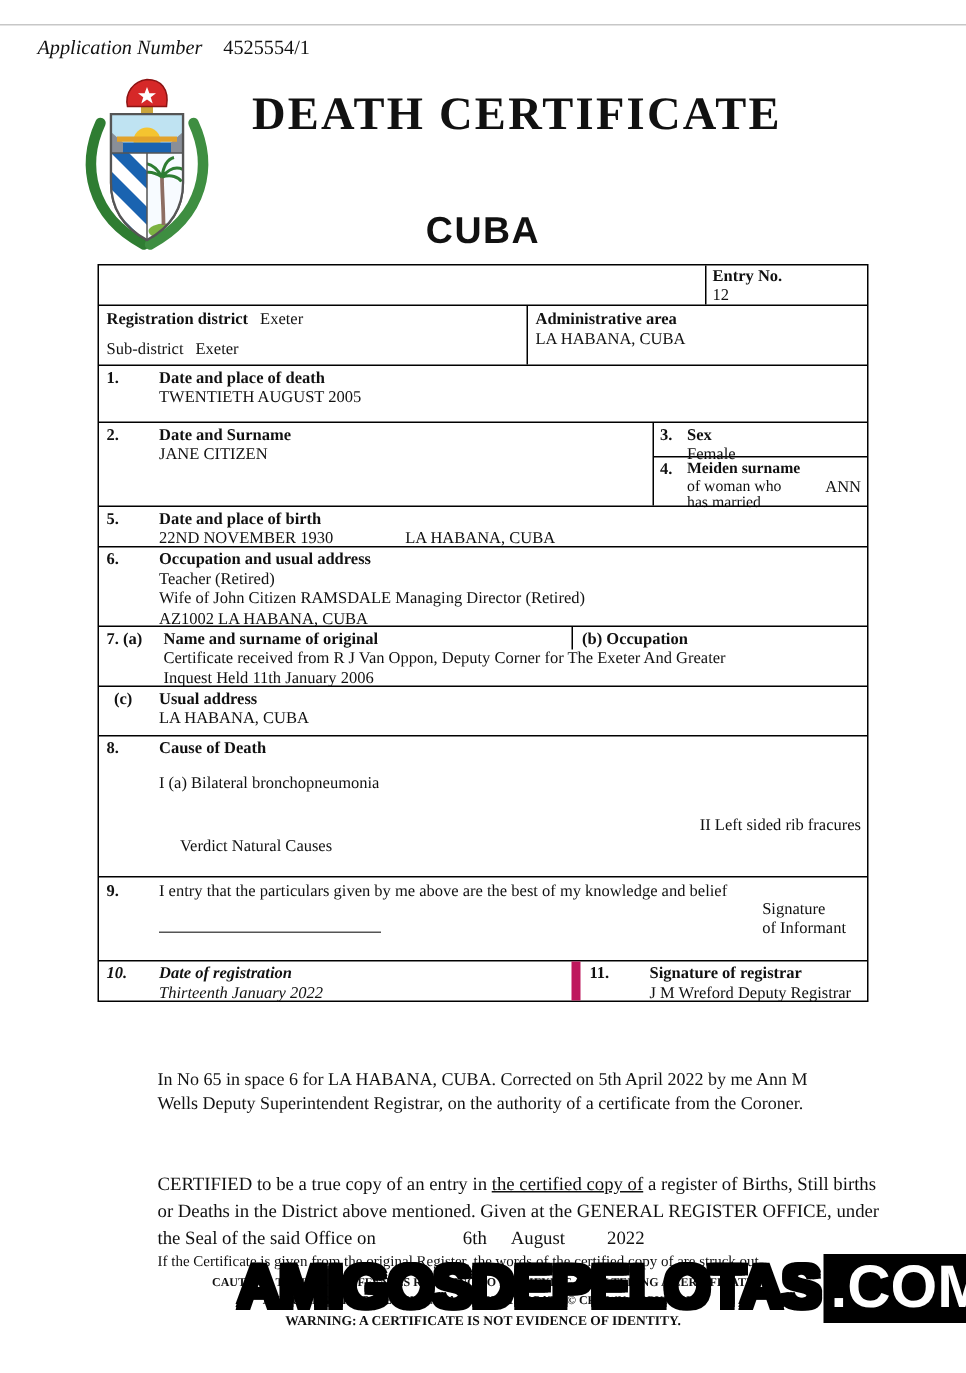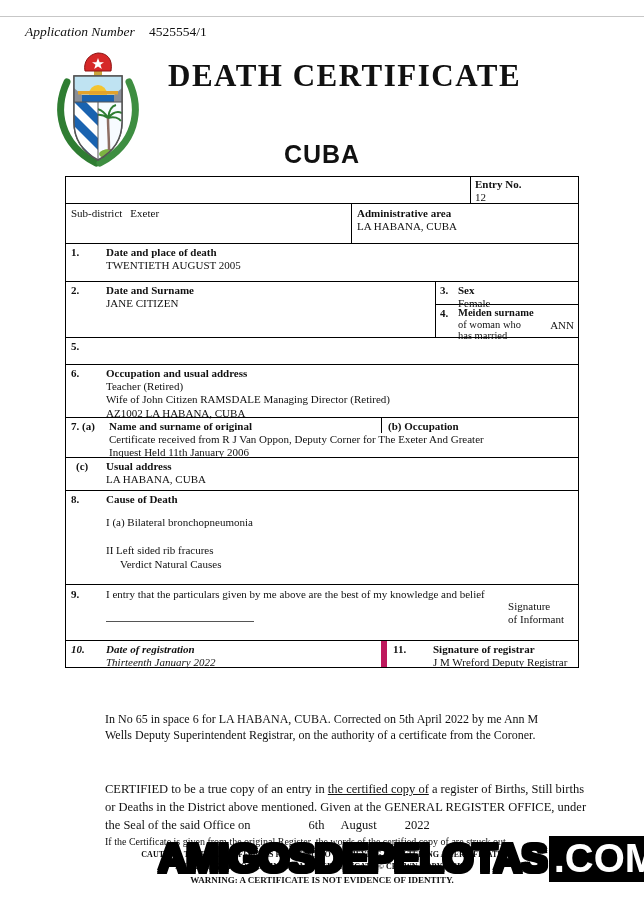--- a/index.html
+++ b/index.html
@@ -52,21 +52,21 @@
 
   .row6 { height:53px; }
 
   .row7 { height:40px; }
   .b-occ { position:absolute; left:315px; top:0; height:15px; border-left:1px solid #000; padding:2px 0 0 6px; font-weight:bold; }
 
   .rowc { height:33px; }
 
   .row8 { height:94px; }
   .row8 .sp1 { margin-top:10px; }
-  .row8 .sp2 { margin-top:15px; }
+  .row8 .sp2 { margin-top:15px;text-align:right; }
   .row8 .ind { padding-left:14px; }
 
   .row9 { height:56px; padding-top:3px; }
   .sig-line { margin-top:20px; width:148px; height:1px; border-bottom:1px solid #555; }
   .sig-right { position:absolute; right:14px; top:15px; font-size:11px; }
 
   .row1011 { height:27px; display:flex; }
   .half-l { width:315px; display:flex; padding-top:2px;font-style:italic; }
   .half-r { flex:1; border-left:6px solid #be185d; display:flex; padding-top:2px; }
   .half-r .num { width:46px; padding-left:6px; }
@@ -144,20 +144,23 @@
     <div class="t-row row-entry">
       <div class="entry-box">
         <div class="lbl">Entry No.</div>
         <div>12</div>
       </div>
     </div>
 
     <div class="t-row row-reg">
       <div class="reg-left">
         <div>
+          <span class="lbl">Registration district</span><span class="gapped">Exeter</span>
+        </div>
+        <div>
           <span>Sub-district</span><span class="gapped">Exeter</span>
         </div>
       </div>
       <div class="reg-right">
         <div class="lbl">Administrative area</div>
         <div>LA HABANA, CUBA</div>
       </div>
     </div>
 
     <div class="t-row nrow row1">
@@ -189,20 +192,26 @@
             <div>of woman who</div>
             <div>has married</div>
             <span class="ann">ANN</span>
           </div>
         </div>
       </div>
     </div>
 
     <div class="t-row nrow row5">
       <div class="num">5.</div>
+      <div class="content">
+        <div class="lbl">Date and place of birth</div>
+        <div>
+          <span>22ND NOVEMBER 1930</span><span class="place">LA HABANA, CUBA</span>
+        </div>
+      </div>
     </div>
 
     <div class="t-row nrow row6">
       <div class="num">6.</div>
       <div class="content">
         <div class="lbl">Occupation and usual address</div>
         <div>Teacher (Retired)</div>
         <div>Wife of John Citizen RAMSDALE Managing Director (Retired)</div>
         <div>AZ1002 LA HABANA, CUBA</div>
       </div>

